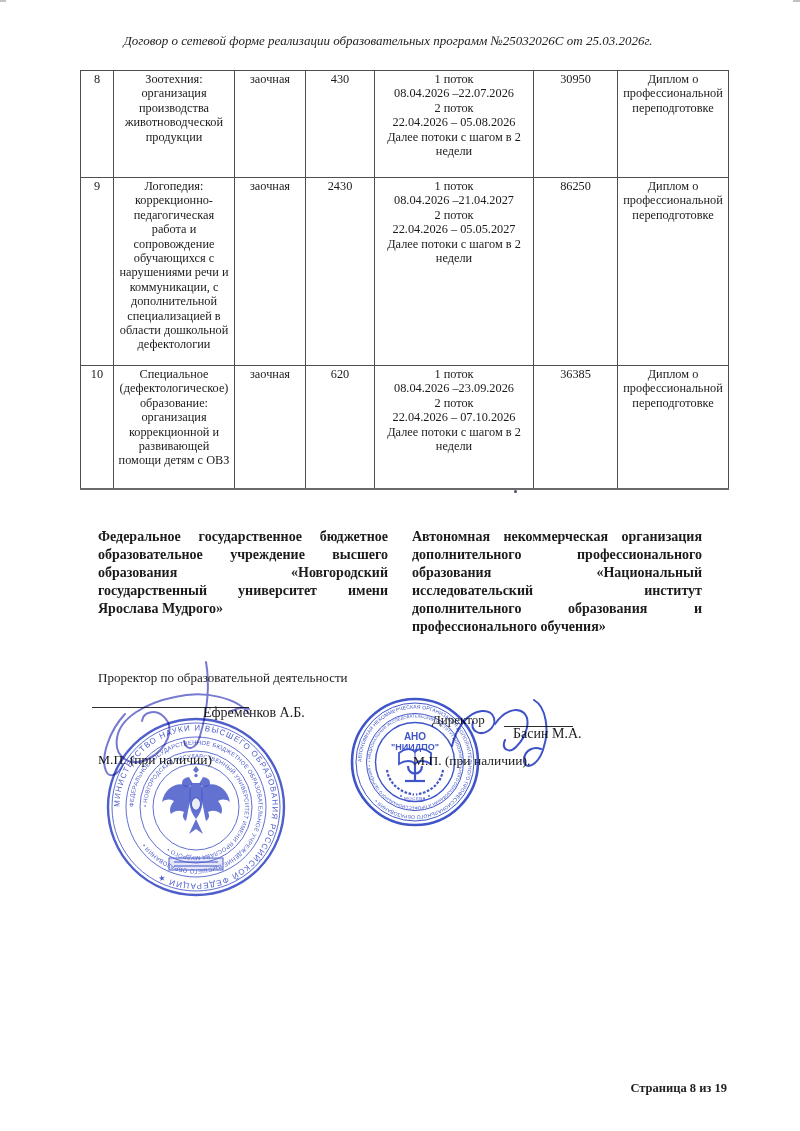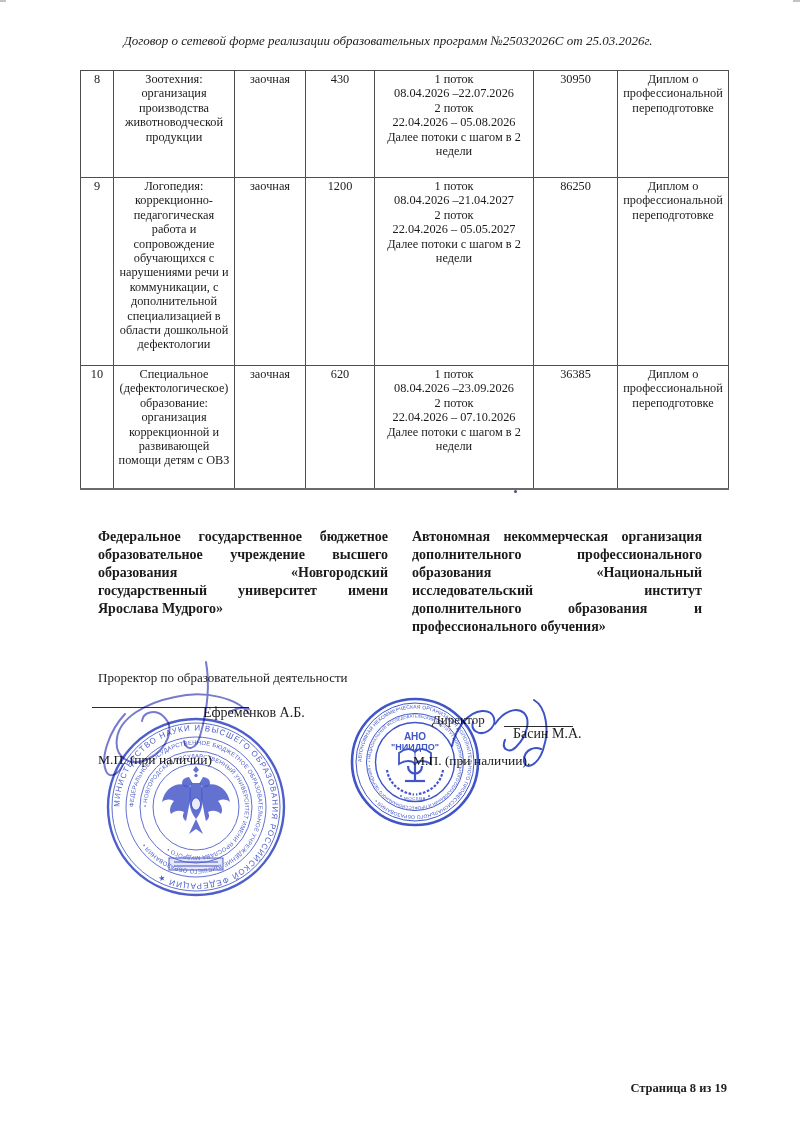--- a/index.html
+++ b/index.html
@@ -96,21 +96,21 @@
 2 поток
 22.04.2026 – 05.08.2026
 Далее потоки с шагом в 2 недели</td>
       <td>30950</td>
       <td>Диплом о профессиональной переподготовке</td>
     </tr>
     <tr style="height:188px">
       <td>9</td>
       <td>Логопедия: коррекционно-педагогическая работа и сопровождение обучающихся с нарушениями речи и коммуникации, с дополнительной специализацией в области дошкольной дефектологии</td>
       <td>заочная</td>
-      <td>1200</td>
+      <td>2430</td>
       <td class="schedule">1 поток
 08.04.2026 –21.04.2027
 2 поток
 22.04.2026 – 05.05.2027
 Далее потоки с шагом в 2 недели</td>
       <td>86250</td>
       <td>Диплом о профессиональной переподготовке</td>
     </tr>
     <tr style="height:123px">
       <td>10</td>

